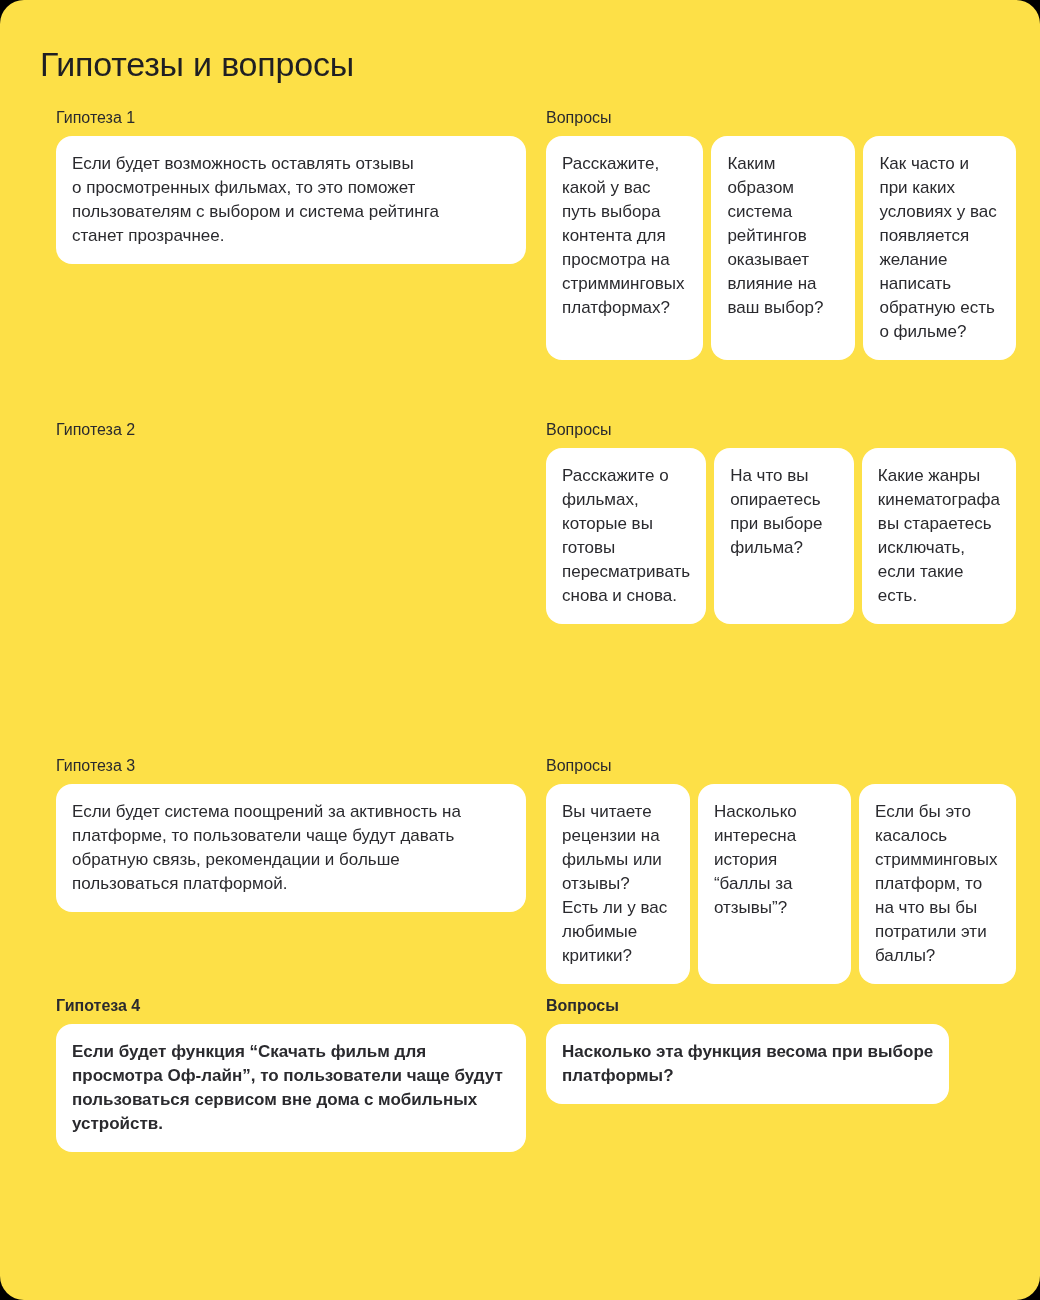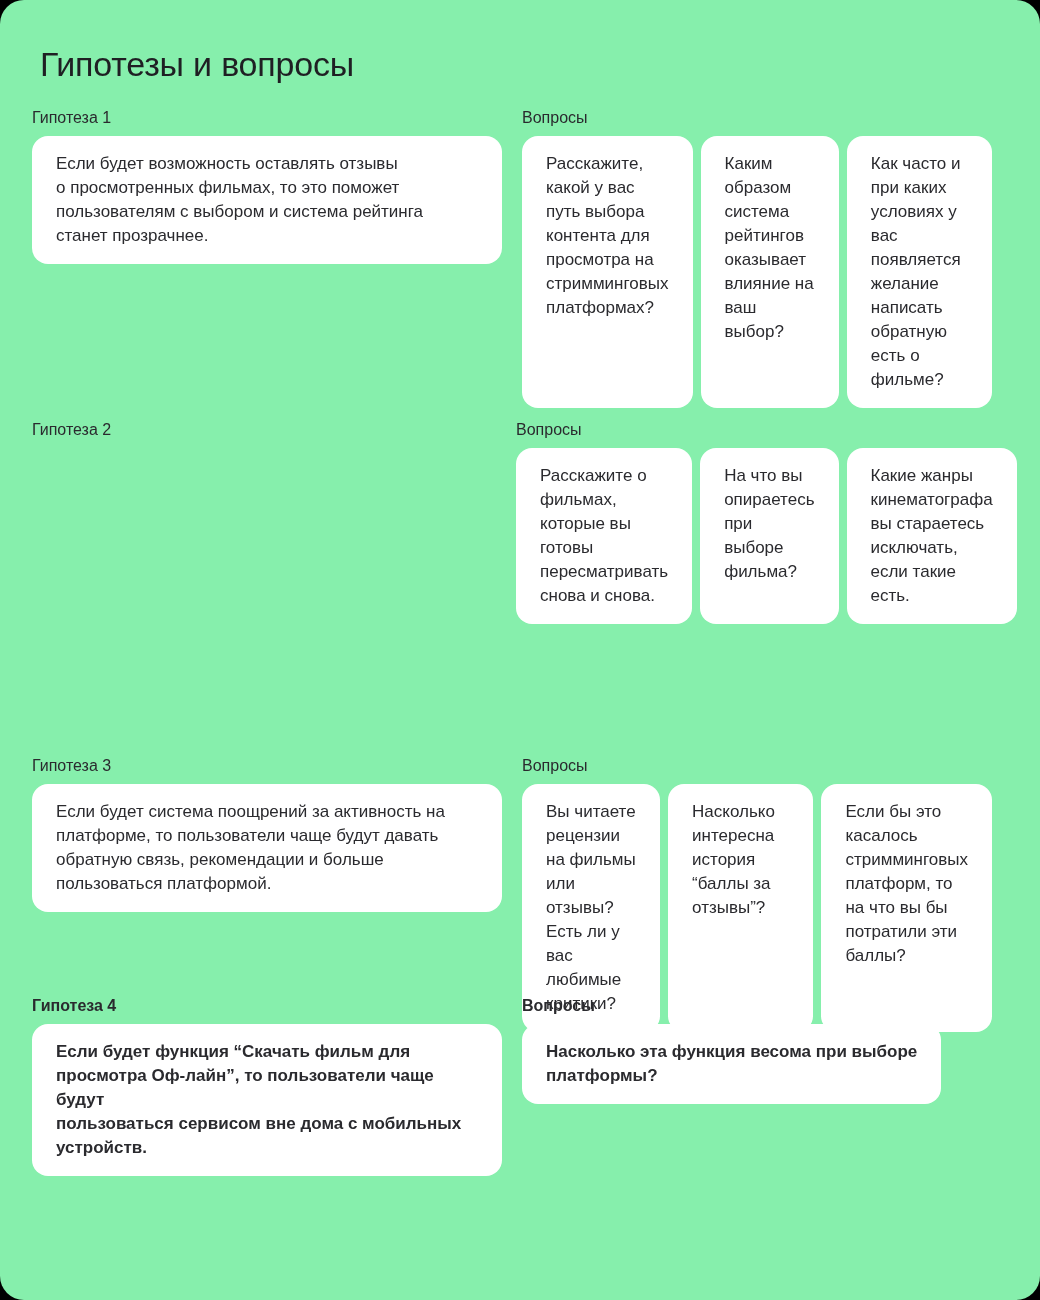--- a/index.html
+++ b/index.html
@@ -9,61 +9,61 @@
   }
   body {
     width: 1040px;
     height: 1300px;
     overflow: hidden;
   }
   .page {
     position: relative;
     width: 1040px;
     height: 1300px;
-    background: #86efac;
+    background: #fde047;
     border-radius: 24px;
     box-sizing: border-box;
     padding: 0 40px;
     font-family: "Liberation Sans", "DejaVu Sans", sans-serif;
     color: #232327;
   }
   .page-title {
     position: absolute;
     left: 40px;
     top: 40px;
     margin: 0;
     font-size: 34px;
     line-height: 48px;
     font-weight: 400;
     color: #1f1f23;
     letter-spacing: -0.2px;
   }
   .section {
     position: absolute;
-    left: 32px;
+    left: 56px;
     width: 960px;
     display: flex;
     gap: 20px;
   }
   .col {
     width: 476px;
     display: flex;
     flex-direction: column;
   }
   .label {
     font-size: 16px;
     line-height: 20px;
     height: 20px;
     margin-bottom: 8px;
     color: #2a2a2e;
   }
   .card {
     background: #FFFFFF;
     border-radius: 16px;
-    padding: 16px 24px;
+    padding: 16px 16px;
     box-sizing: border-box;
     font-size: 17px;
     line-height: 24px;
     color: #2a2a2e;
     white-space: pre-line;
   }
   .q-list {
     display: flex;
     flex-direction: row;
     gap: 8px;

